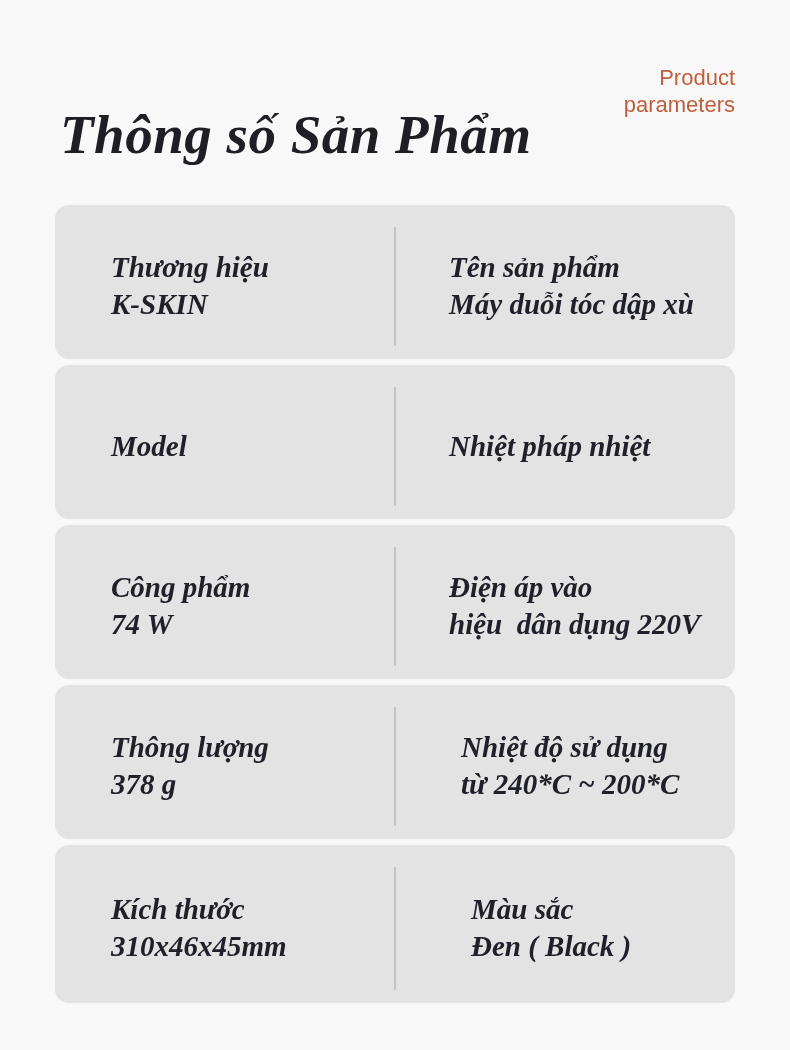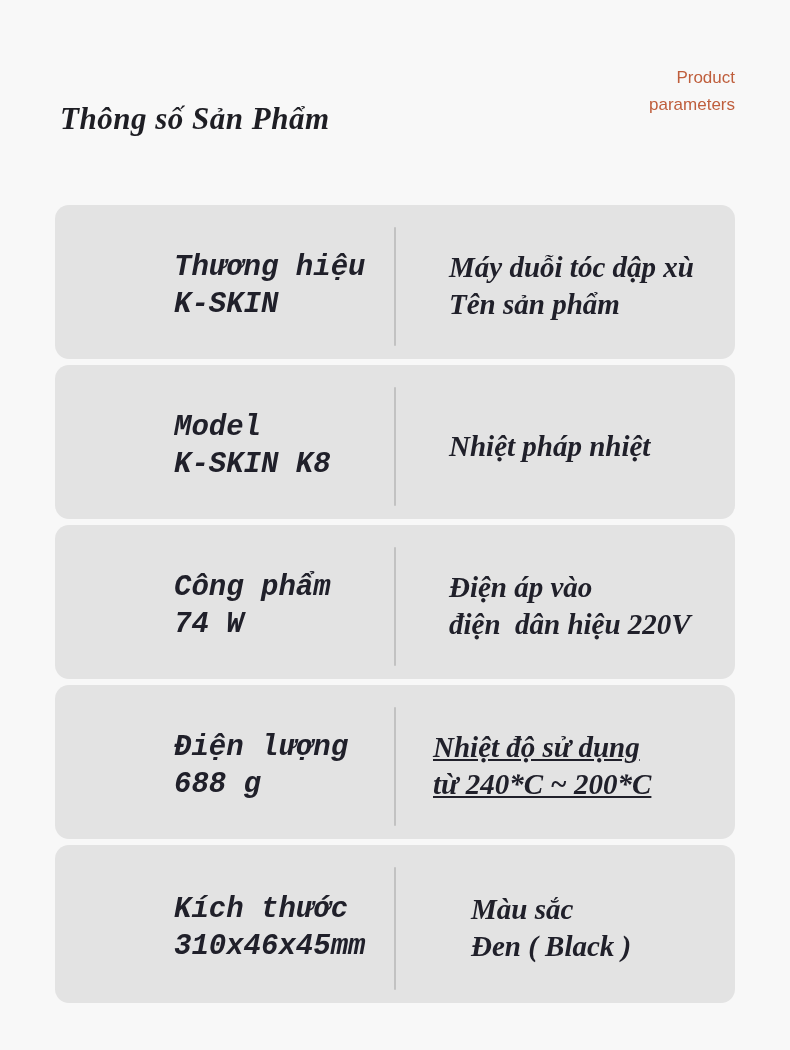--- a/index.html
+++ b/index.html
@@ -13,33 +13,33 @@
     background: #f8f8f8;
     font-family: "Liberation Serif", serif;
     overflow: hidden;
   }
   .page-title {
     position: absolute;
     left: 60px;
     top: 74px;
     font-style: italic;
     font-weight: bold;
-    font-size: 31px;
+    font-size: 55px;
     line-height: 48px;
     color: #1e1e24;
     letter-spacing: 0.5px;
     white-space: nowrap;
   }
   .badge {
     position: absolute;
     right: 55px;
     top: 64px;
     text-align: right;
     font-family: "Liberation Sans", sans-serif;
-    font-size: 17px;
+    font-size: 22px;
     line-height: 27px;
     color: #bf5e3c;
   }
   .spec-table {
     position: absolute;
     left: 55px;
     top: 205px;
     width: 680px;
   }
   .spec-row {
@@ -69,61 +69,60 @@
     box-sizing: border-box;
     padding-top: 8px;
     font-style: italic;
     font-weight: bold;
     font-size: 29px;
     line-height: 37px;
     color: #20202a;
     white-space: pre-wrap;
   }
   .cell-left {
-    padding-left: 119px;
-    font-family: Liberation Mono, monospace;
+    padding-left: 56px;
   }
   .cell-right {
     padding-left: 54px;
   }
-  .spec-row.indent-md .cell-right { padding-left: 38px; text-decoration: underline; }
+  .spec-row.indent-md .cell-right { padding-left: 66px; }
   .spec-row.indent-lg .cell-right { padding-left: 76px; }
 </style>
 </head>
 <body>
 
 <h1 class="page-title">Thông số Sản Phẩm</h1>
 
 <div class="badge">
   <div>Product</div>
   <div>parameters</div>
 </div>
 
 <div class="spec-table">
 
   <div class="spec-row">
     <div class="cell cell-left"><div>Thương hiệu</div><div>K-SKIN</div></div>
     <div class="col-divider"></div>
-    <div class="cell cell-right"><div>Máy duỗi tóc dập xù</div><div>Tên sản phẩm</div></div>
+    <div class="cell cell-right"><div>Tên sản phẩm</div><div>Máy duỗi tóc dập xù</div></div>
   </div>
 
   <div class="spec-row">
-    <div class="cell cell-left"><div>Model</div><div>K-SKIN K8</div></div>
+    <div class="cell cell-left"><div>Model</div></div>
     <div class="col-divider"></div>
     <div class="cell cell-right"><div>Nhiệt pháp nhiệt</div></div>
   </div>
 
   <div class="spec-row">
     <div class="cell cell-left"><div>Công phẩm</div><div>74 W</div></div>
     <div class="col-divider"></div>
-    <div class="cell cell-right"><div>Điện áp vào</div><div>điện  dân hiệu 220V</div></div>
+    <div class="cell cell-right"><div>Điện áp vào</div><div>hiệu  dân dụng 220V</div></div>
   </div>
 
   <div class="spec-row indent-md">
-    <div class="cell cell-left"><div>Điện lượng</div><div>688 g</div></div>
+    <div class="cell cell-left"><div>Thông lượng</div><div>378 g</div></div>
     <div class="col-divider"></div>
     <div class="cell cell-right"><div>Nhiệt độ sử dụng</div><div>từ 240*C ~ 200*C</div></div>
   </div>
 
   <div class="spec-row indent-lg">
     <div class="cell cell-left"><div>Kích thước</div><div>310x46x45mm</div></div>
     <div class="col-divider"></div>
     <div class="cell cell-right"><div>Màu sắc</div><div>Đen ( Black )</div></div>
   </div>
 

